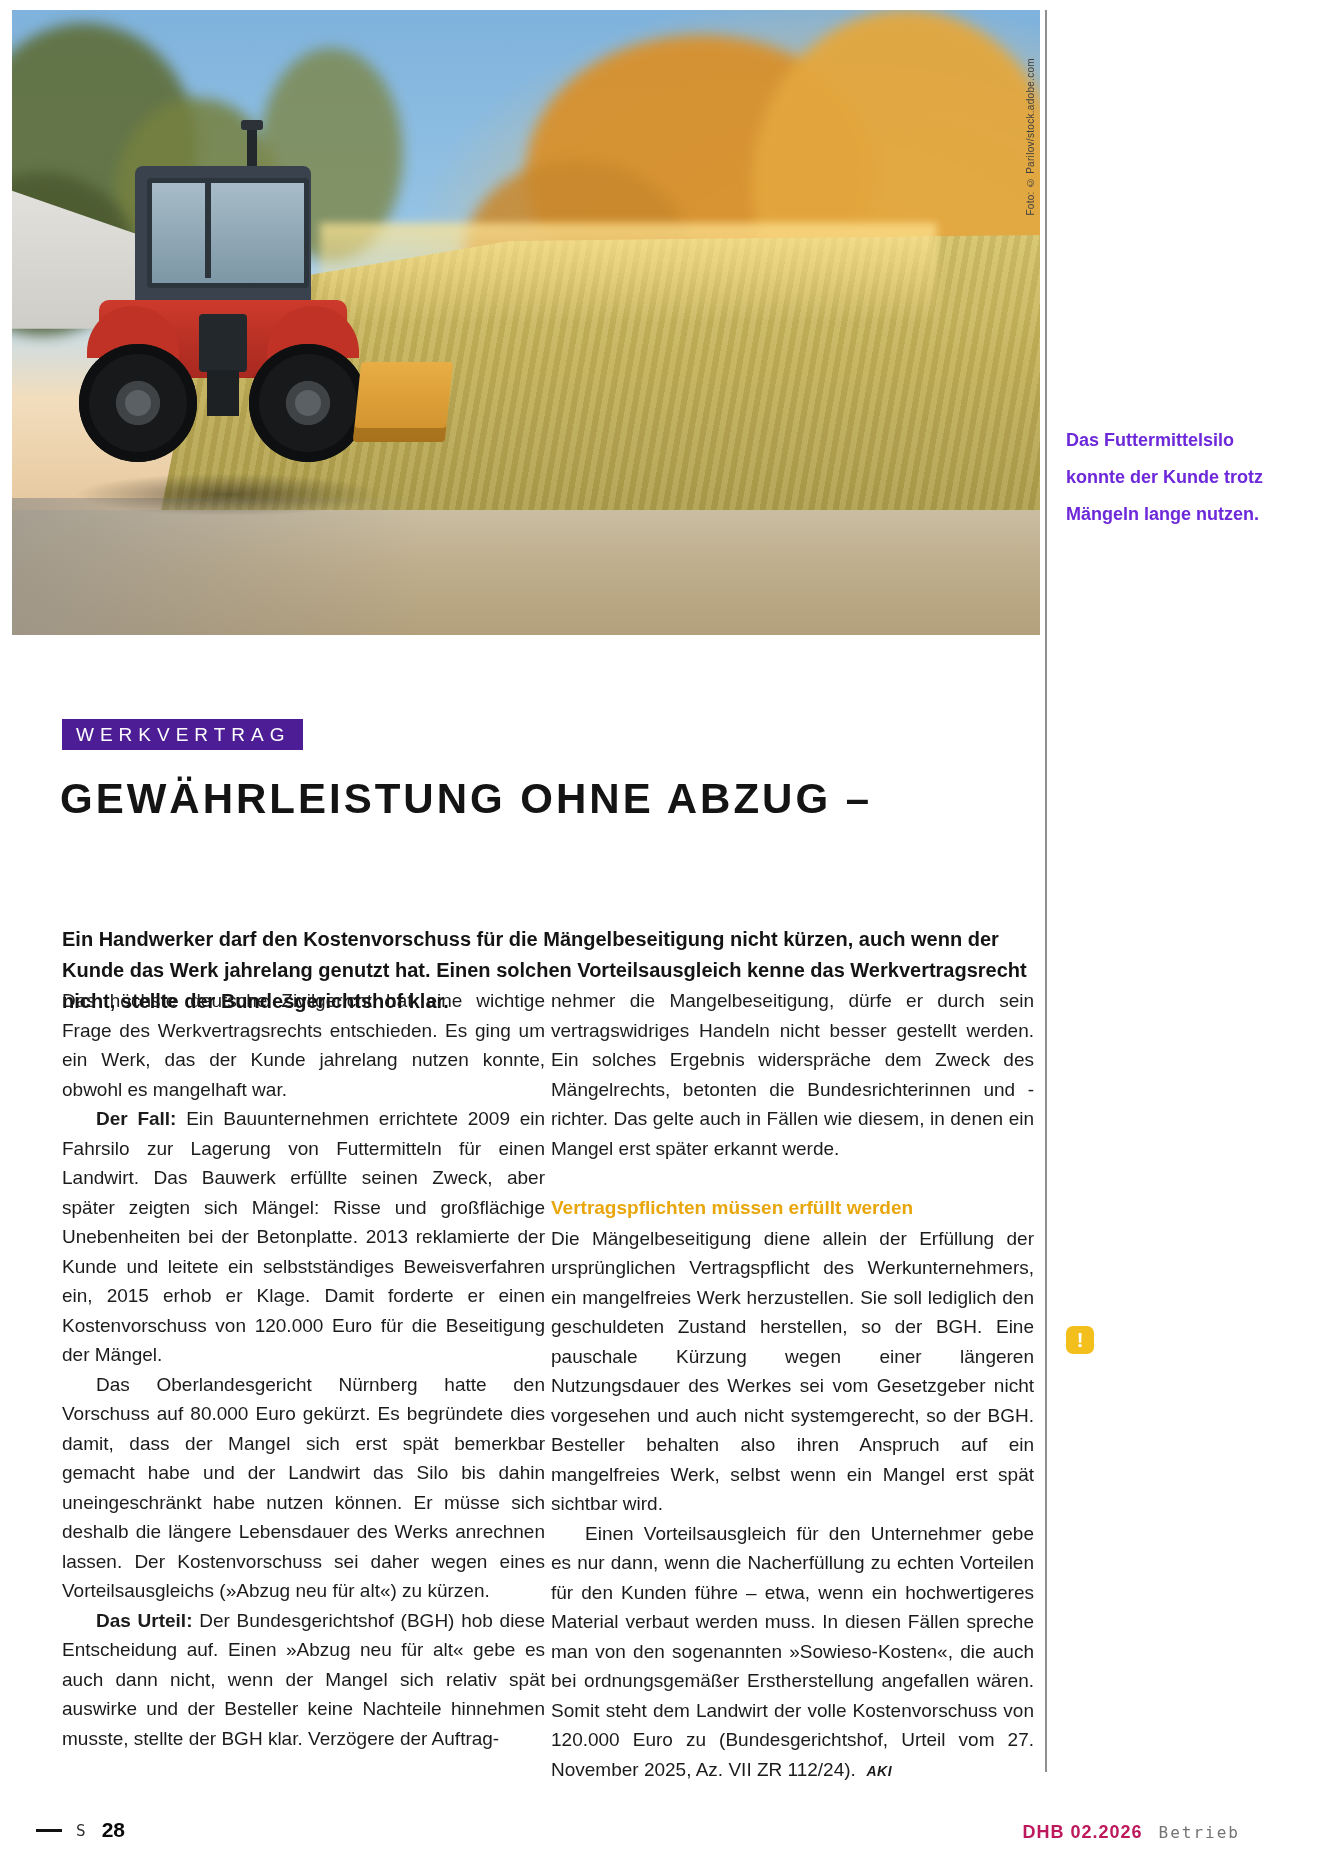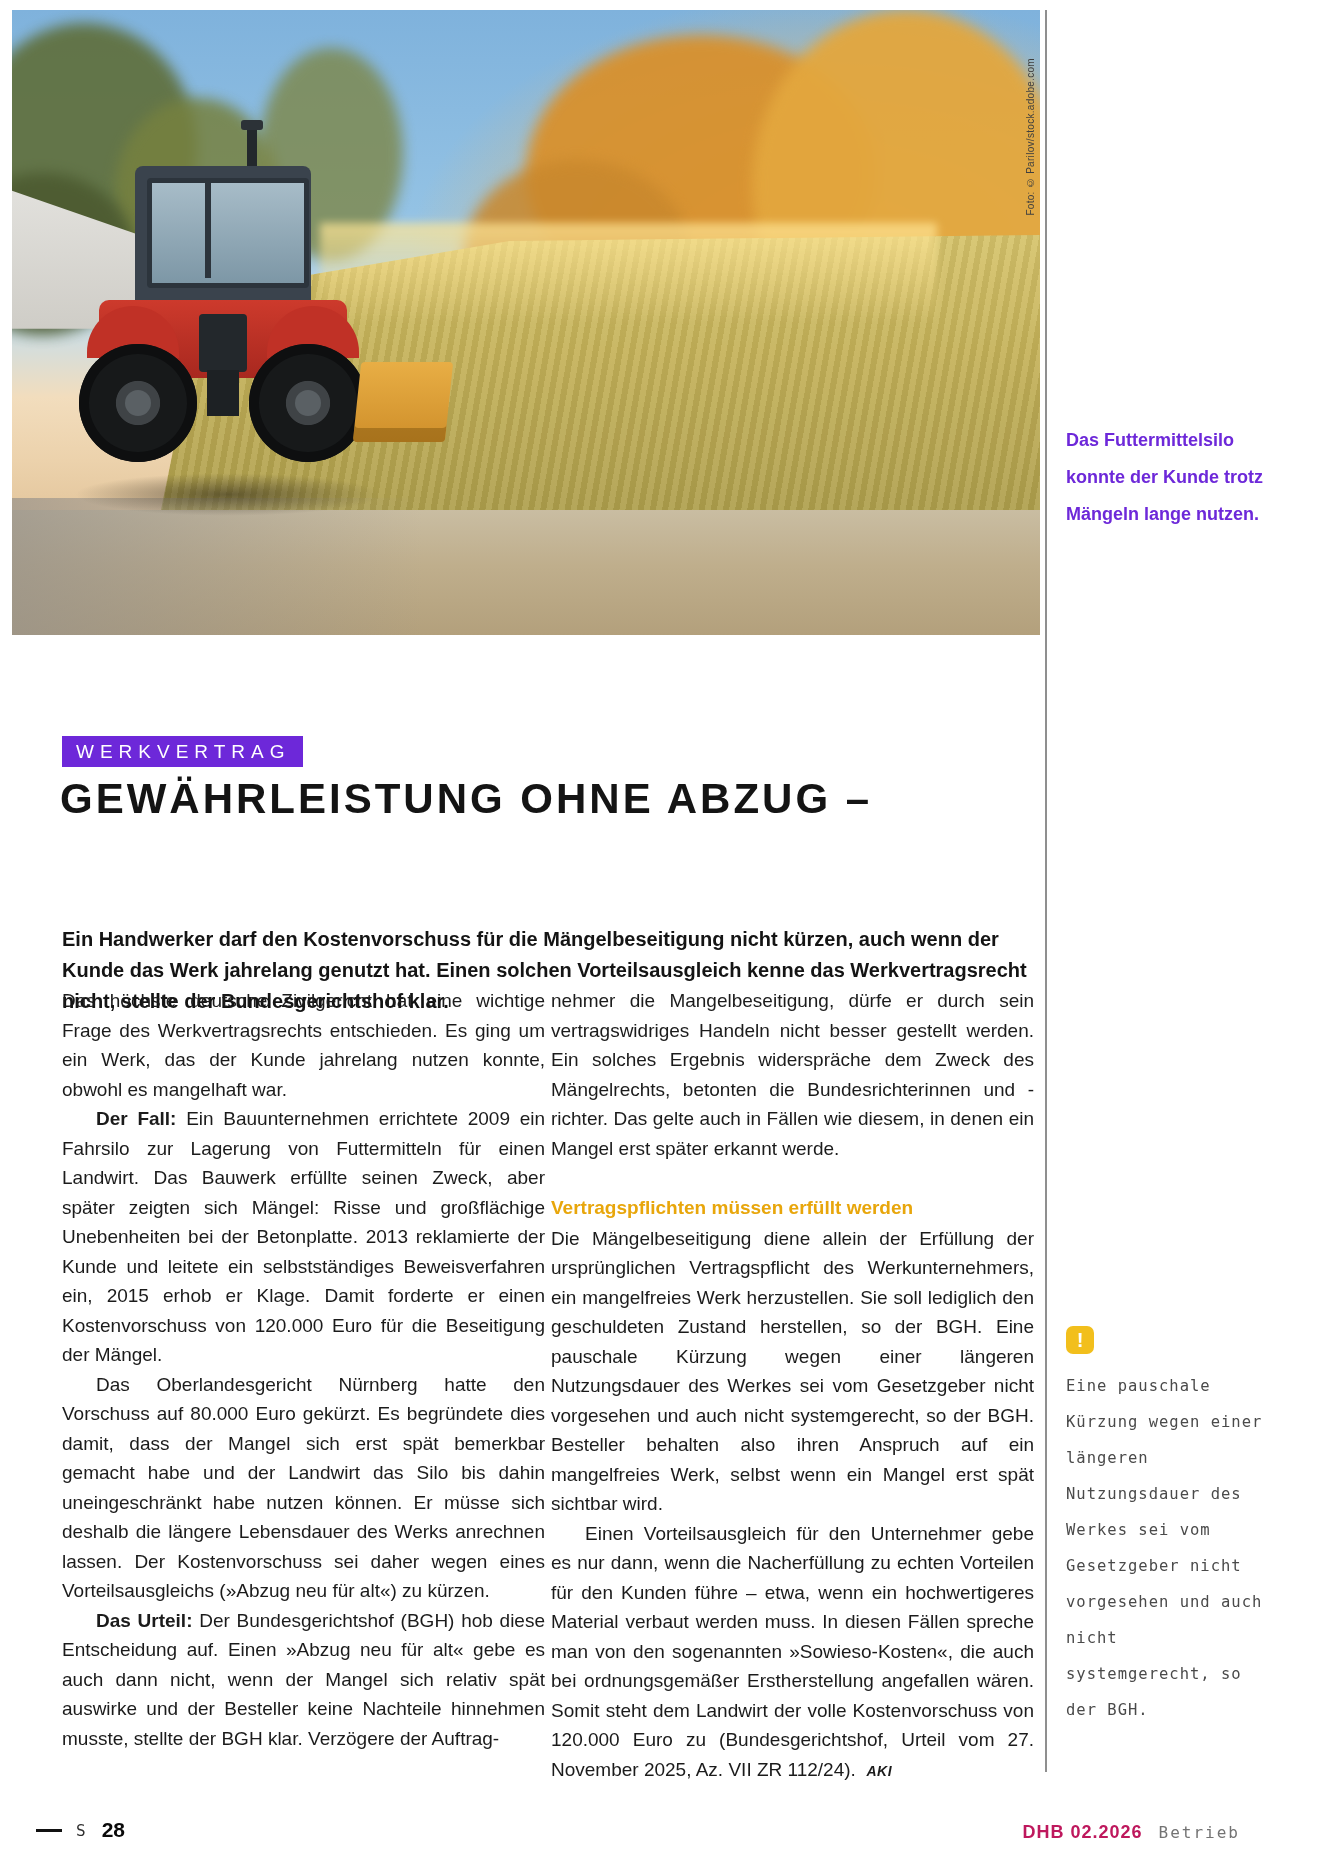--- a/index.html
+++ b/index.html
@@ -50,21 +50,21 @@
   .t-hub.right{right:38px;}
   .implement{left:345px;top:352px;width:92px;height:80px;background:linear-gradient(180deg,#e8ae45,#cf8f2a);border-radius:4px;transform:skewX(-6deg);box-shadow:inset 0 -14px 0 rgba(120,80,10,.45);}
   .photo-credit{right:4px;top:48px;writing-mode:vertical-rl;transform:rotate(180deg);font-size:10px;letter-spacing:.3px;color:#3f3f3f;font-stretch:normal;}
   
   .vrule{position:absolute;left:1045px;top:10px;width:2px;height:1762px;background:#8f8f8f;}
   .caption{position:absolute;left:1066px;top:382px;width:210px;font-weight:bold;font-size:18px;line-height:37px;color:#6d28d9;margin-top:40px;}
   .pullquote{position:absolute;left:1066px;top:1326px;width:200px;}
   .pq-icon{width:28px;height:28px;background:#f2bf1c;border-radius:7px;color:#fff;font-weight:bold;font-size:20px;line-height:28px;text-align:center;margin-bottom:14px;}
   .pq-text{font-family:"DejaVu Sans Mono","Liberation Mono",monospace;font-stretch:normal;font-size:15.5px;line-height:36px;letter-spacing:1px;color:#4a4a4a;}
   
-  .tag{position:absolute;left:62px;top:736px;background:#6d28d9;color:#ffffff;font-size:19px;letter-spacing:6px;padding:5px 12px 4px 14px;}
+  .tag{position:absolute;left:62px;top:719px;background:#4c1d95;color:#ffffff;font-size:19px;letter-spacing:6px;padding:5px 12px 4px 14px;}
   .headline{position:absolute;left:60px;top:742px;width:960px;font-weight:bold;font-size:42px;line-height:57px;letter-spacing:3px;color:#141414;}
   .intro{position:absolute;left:62px;top:924px;width:990px;font-weight:bold;font-size:20px;line-height:31px;color:#141414;}
   .columns{position:absolute;left:62px;top:986px;width:988px;display:flex;gap:6px;}
   .col{width:483px;font-size:19px;line-height:29.5px;text-align:justify;color:#1b1b1b;}
   .col p{margin:0;}
   .col p.indent{text-indent:34px;}
   .subhead{font-weight:bold;color:#e8a60b;margin-top:30px !important;margin-bottom:1px !important;text-align:left;}
   .author{font-weight:bold;font-style:italic;font-size:14px;letter-spacing:.5px;}
   
   .footer-left{position:absolute;left:36px;top:1818px;display:flex;align-items:center;gap:14px;}
@@ -113,21 +113,20 @@
   </div>
   <div class="implement"></div>
   <div class="photo-credit">Foto: © Parilov/stock.adobe.com</div>
 </div>
 
 <div class="vrule"></div>
 <div class="caption">Das Futtermittelsilo konnte der Kunde trotz Mängeln lange nutzen.</div>
 
 <div class="pullquote">
   <div class="pq-icon">!</div>
-  <div class="pq-text">Eine pauschale Kürzung wegen einer längeren Nutzungsdauer des Werkes sei vom Gesetzgeber nicht vorgesehen und auch nicht systemgerecht, so der BGH.</div>
 </div>
 
 <div class="tag">WERKVERTRAG</div>
 
 <h1 class="headline"><span>GEWÄHRLEISTUNG OHNE ABZUG –</span><br>
 </h1>
 
 <div class="intro">Ein Handwerker darf den Kostenvorschuss für die Mängelbeseitigung nicht kürzen, auch wenn der Kunde das Werk jahrelang genutzt hat. Einen solchen Vorteilsausgleich kenne das Werkvertragsrecht nicht, stellte der Bundesgerichtshof klar.</div>
 
 <div class="columns">

